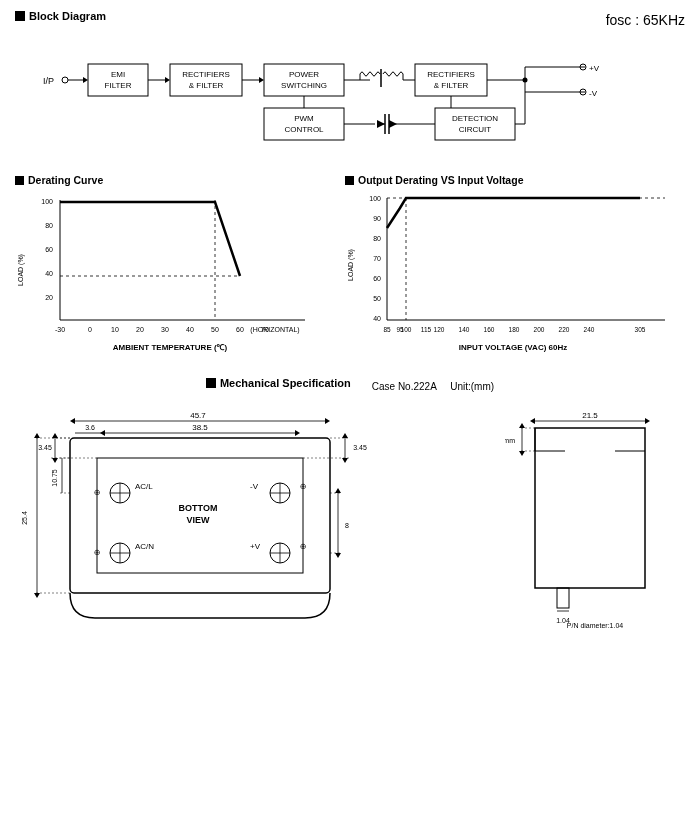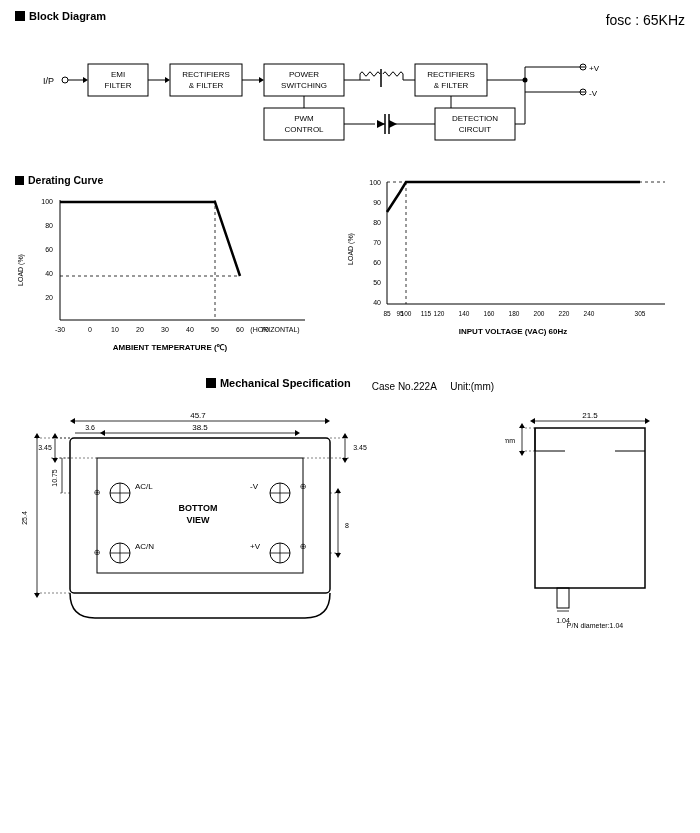--- a/index.html
+++ b/index.html
@@ -247,20 +247,24 @@
 
         <line x1="45" y1="86" x2="225" y2="86" stroke="#000" stroke-width="0.8" stroke-dasharray="3,3"></line>
 
         <polyline points="45,12 200,12 225,86" fill="none" stroke="#000" stroke-width="2.5"></polyline>
 
         <text x="155" y="160" font-size="8" font-family="Arial" text-anchor="middle" font-weight="bold">AMBIENT TEMPERATURE (℃)</text>
       </svg>
     </div>
 
     <div class="chart-container">
+      <div class="chart-title">
+        <span class="square"></span>
+        <span>Output Derating VS Input Voltage</span>
+      </div>
       <svg width="340" height="175" viewBox="0 0 340 175">
 
         <line x1="42" y1="8" x2="42" y2="130" stroke="#000" stroke-width="1"></line>
         <line x1="42" y1="130" x2="320" y2="130" stroke="#000" stroke-width="1"></line>
 
         <text x="36" y="11" font-size="7" font-family="Arial" text-anchor="end">100</text>
         <text x="36" y="31" font-size="7" font-family="Arial" text-anchor="end">90</text>
         <text x="36" y="51" font-size="7" font-family="Arial" text-anchor="end">80</text>
         <text x="36" y="71" font-size="7" font-family="Arial" text-anchor="end">70</text>
         <text x="36" y="91" font-size="7" font-family="Arial" text-anchor="end">60</text>

